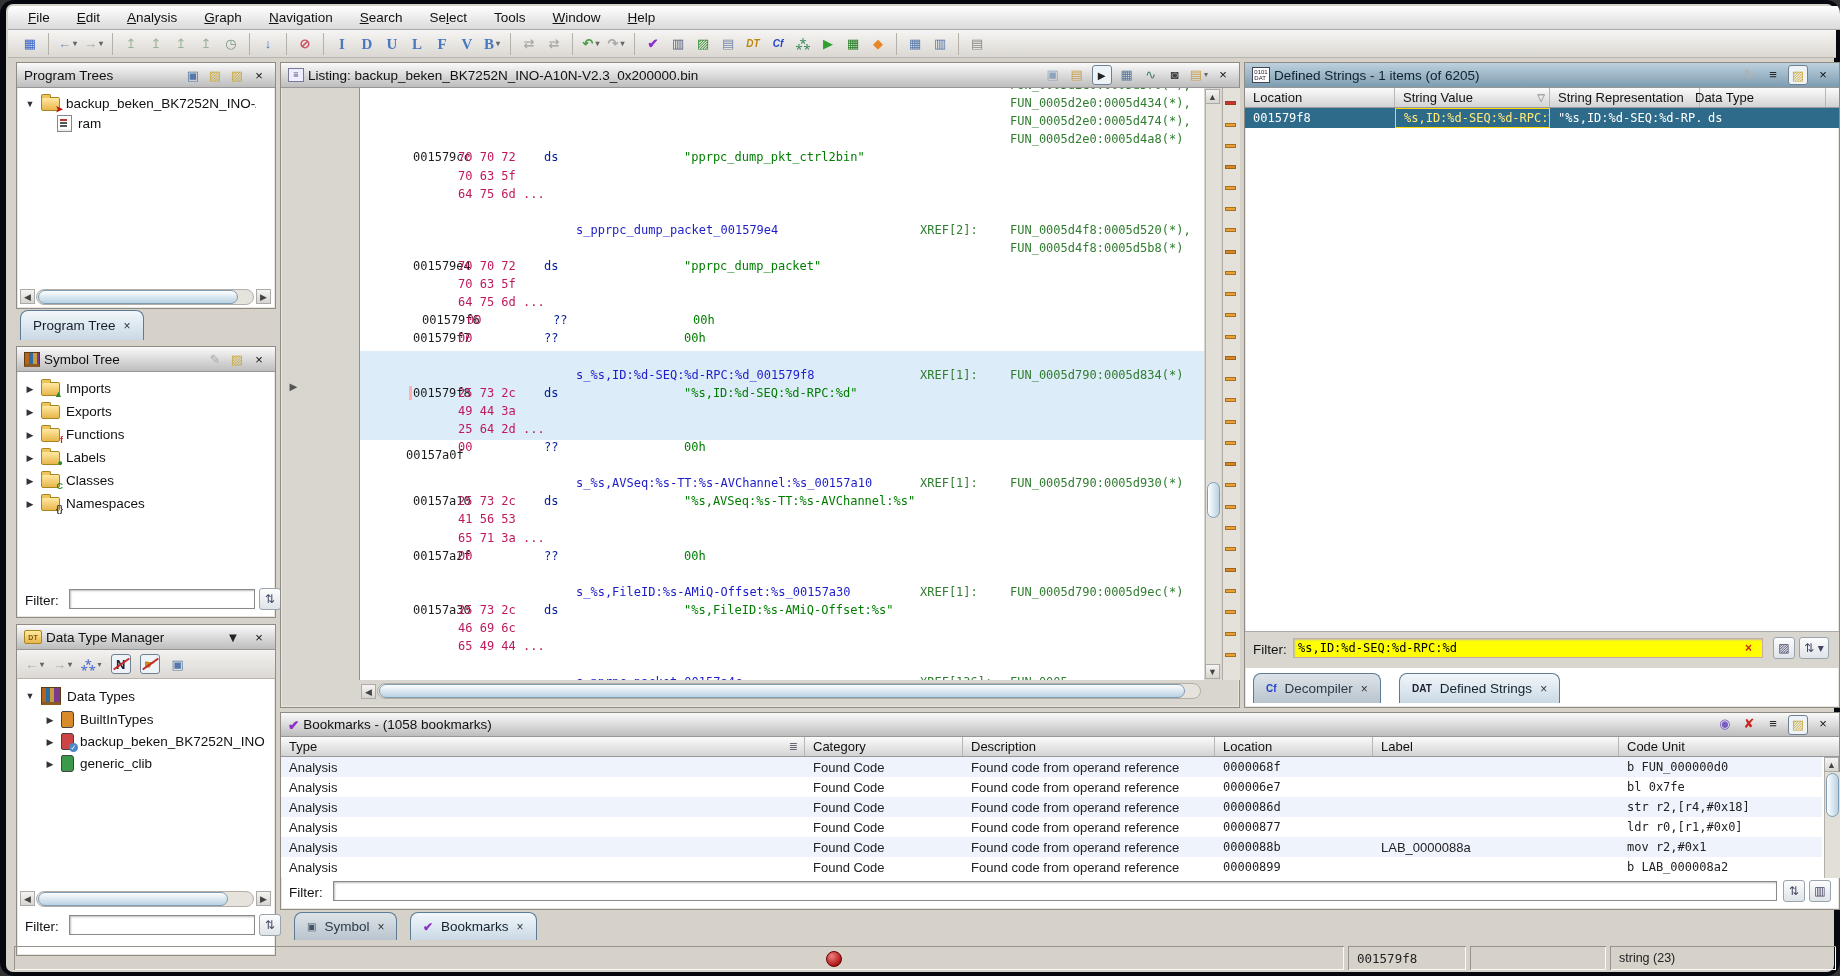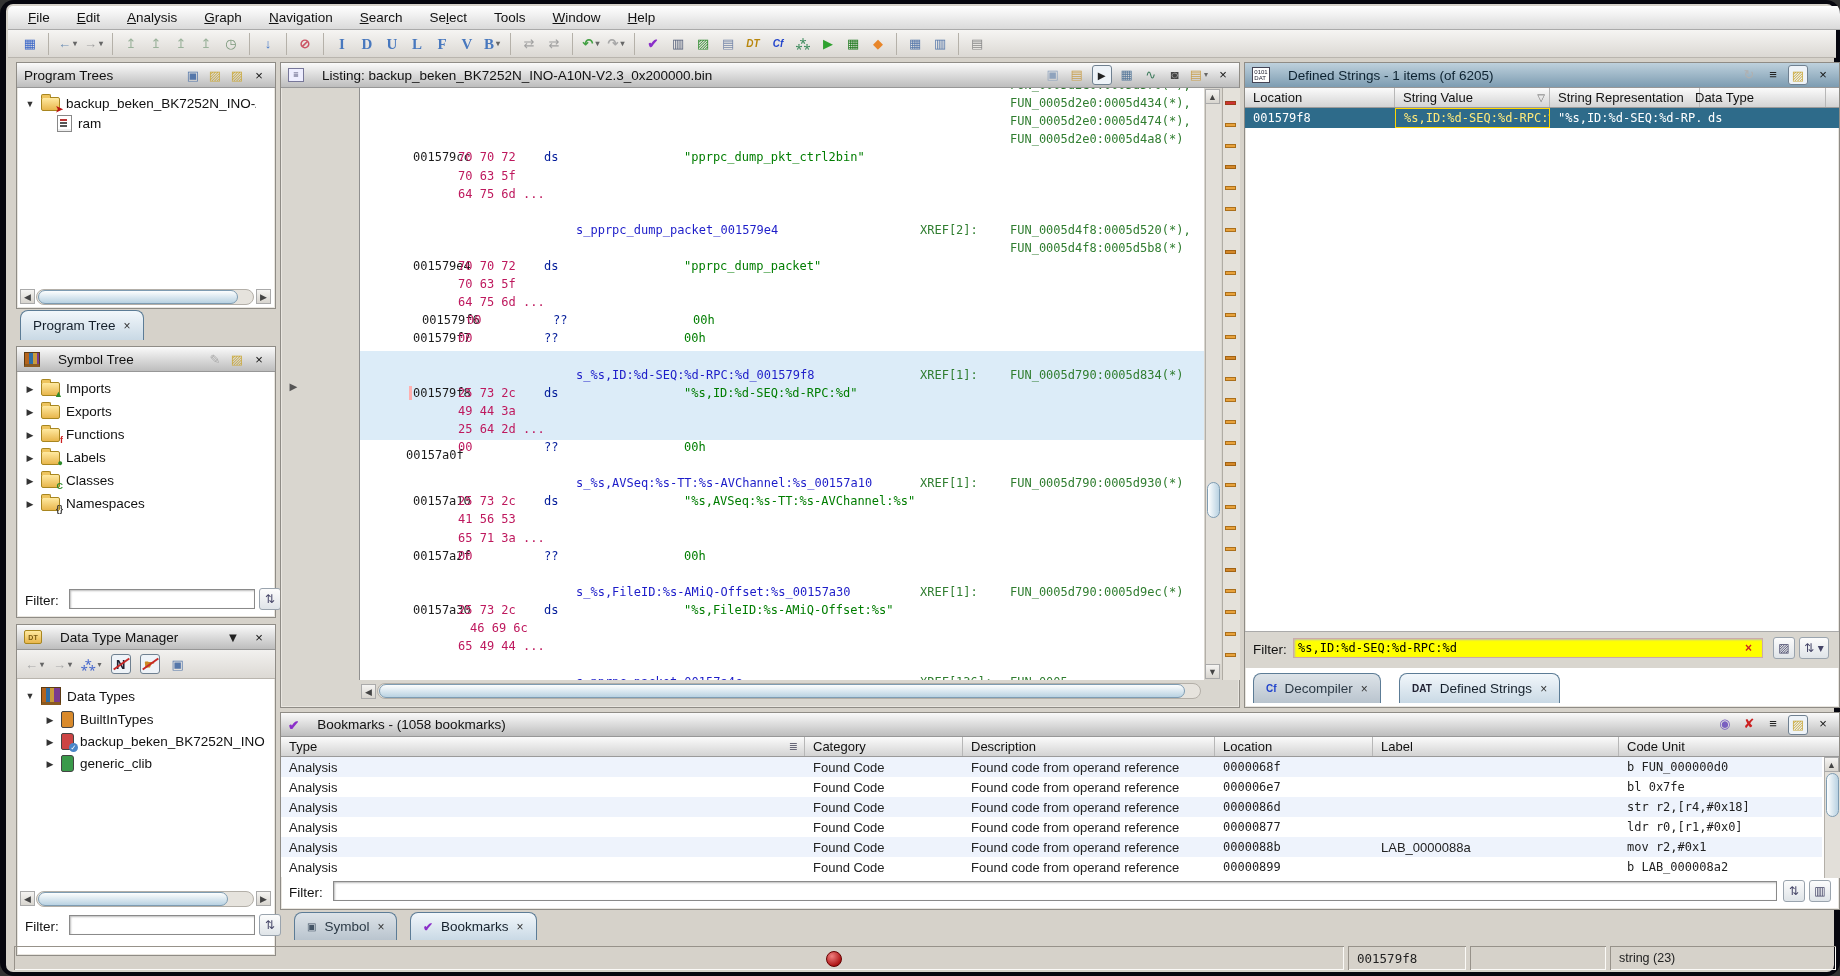--- a/index.html
+++ b/index.html
@@ -16,21 +16,21 @@
            background:linear-gradient(#f6f5f3,#dbd8d3);border-bottom:1px solid #b9b5ae;
            display:flex;align-items:center;padding-left:4px;}
   .tgroup{display:flex;align-items:center;gap:7px;padding:0 9px;height:22px;border-right:1px solid #b5b1a9;}
   .tgroup:last-child{border-right:none;}
   .ti{font-size:15px;line-height:20px;display:inline-flex;align-items:center;}
   .caret{font-size:8px;color:#666;margin-left:2px;}
   
   .panel{position:absolute;background:#fff;border:1px solid #8f8c86;box-sizing:border-box;
          box-shadow:0 0 0 1px #e9e6e0 inset;}
   .phdr{position:absolute;left:0;top:0;right:0;height:25px;background:linear-gradient(#fafafa,#bdbdbd);
-        border-bottom:1px solid #979797;display:flex;align-items:center;gap:18px;padding:0 7px;
+        border-bottom:1px solid #979797;display:flex;align-items:center;gap:4px;padding:0 7px;
         font-size:13.5px;color:#111;box-sizing:border-box;}
   .phdr.focused{background:linear-gradient(#bed1dd,#7d9cb1);color:#0d2230;}
   .phdr .title{flex:1;white-space:nowrap;overflow:hidden;}
   .hbtn{min-width:18px;height:18px;display:inline-flex;align-items:center;justify-content:center;font-size:13px;}
   .hbtn.box{border:1px solid #6f8090;background:#eef3f8;border-radius:3px;}
   
   .tree-item{position:absolute;display:flex;align-items:center;gap:6px;font-size:13.5px;color:#111;white-space:nowrap;}
   .tw{width:10px;font-size:9px;color:#333;text-align:center;flex:none;}
   .fold{width:17px;height:12px;background:linear-gradient(#ffe9a0,#e8b64c);border:1px solid #a8861f;
         border-radius:2px;position:relative;flex:none;}
@@ -443,21 +443,21 @@
             <span class="ll" style="left: 216px;">s_%s,FileID:%s-AMiQ-Offset:%s_00157a30</span>
             <span class="lx" style="left: 560px;">XREF[1]:</span>
             <span class="lx" style="left: 650px;">FUN_0005d790:0005d9ec(*)</span>
           </div>
           <div class="ln" style="top: 512.9px;">
             <span class="la" style="left: 53px;">00157a30</span>
             <span class="lb" style="left: 98px;">25 73 2c</span>
             <span class="lm" style="left: 184px;">ds</span>
             <span class="lo" style="left: 324px;">"%s,FileID:%s-AMiQ-Offset:%s"</span>
           </div>
-          <div class="ln" style="top: 531px; margin-left: 12px;">
+          <div class="ln" style="top: 531px;">
             <span class="lb" style="left: 98px;">46 69 6c</span>
           </div>
           <div class="ln" style="top: 549.1px;">
             <span class="lb" style="left: 98px;">65 49 44 ...</span>
           </div>
           <div class="ln" style="top: 567.2px;"></div>
           <div class="ln" style="top: 585.3px;">
             <span class="ll" style="left: 216px;">s_pprpc_packet_00157a4c</span>
             <span class="lx" style="left: 560px;">XREF[136]:</span>
             <span class="lx" style="left: 650px;">FUN_0005</span>

